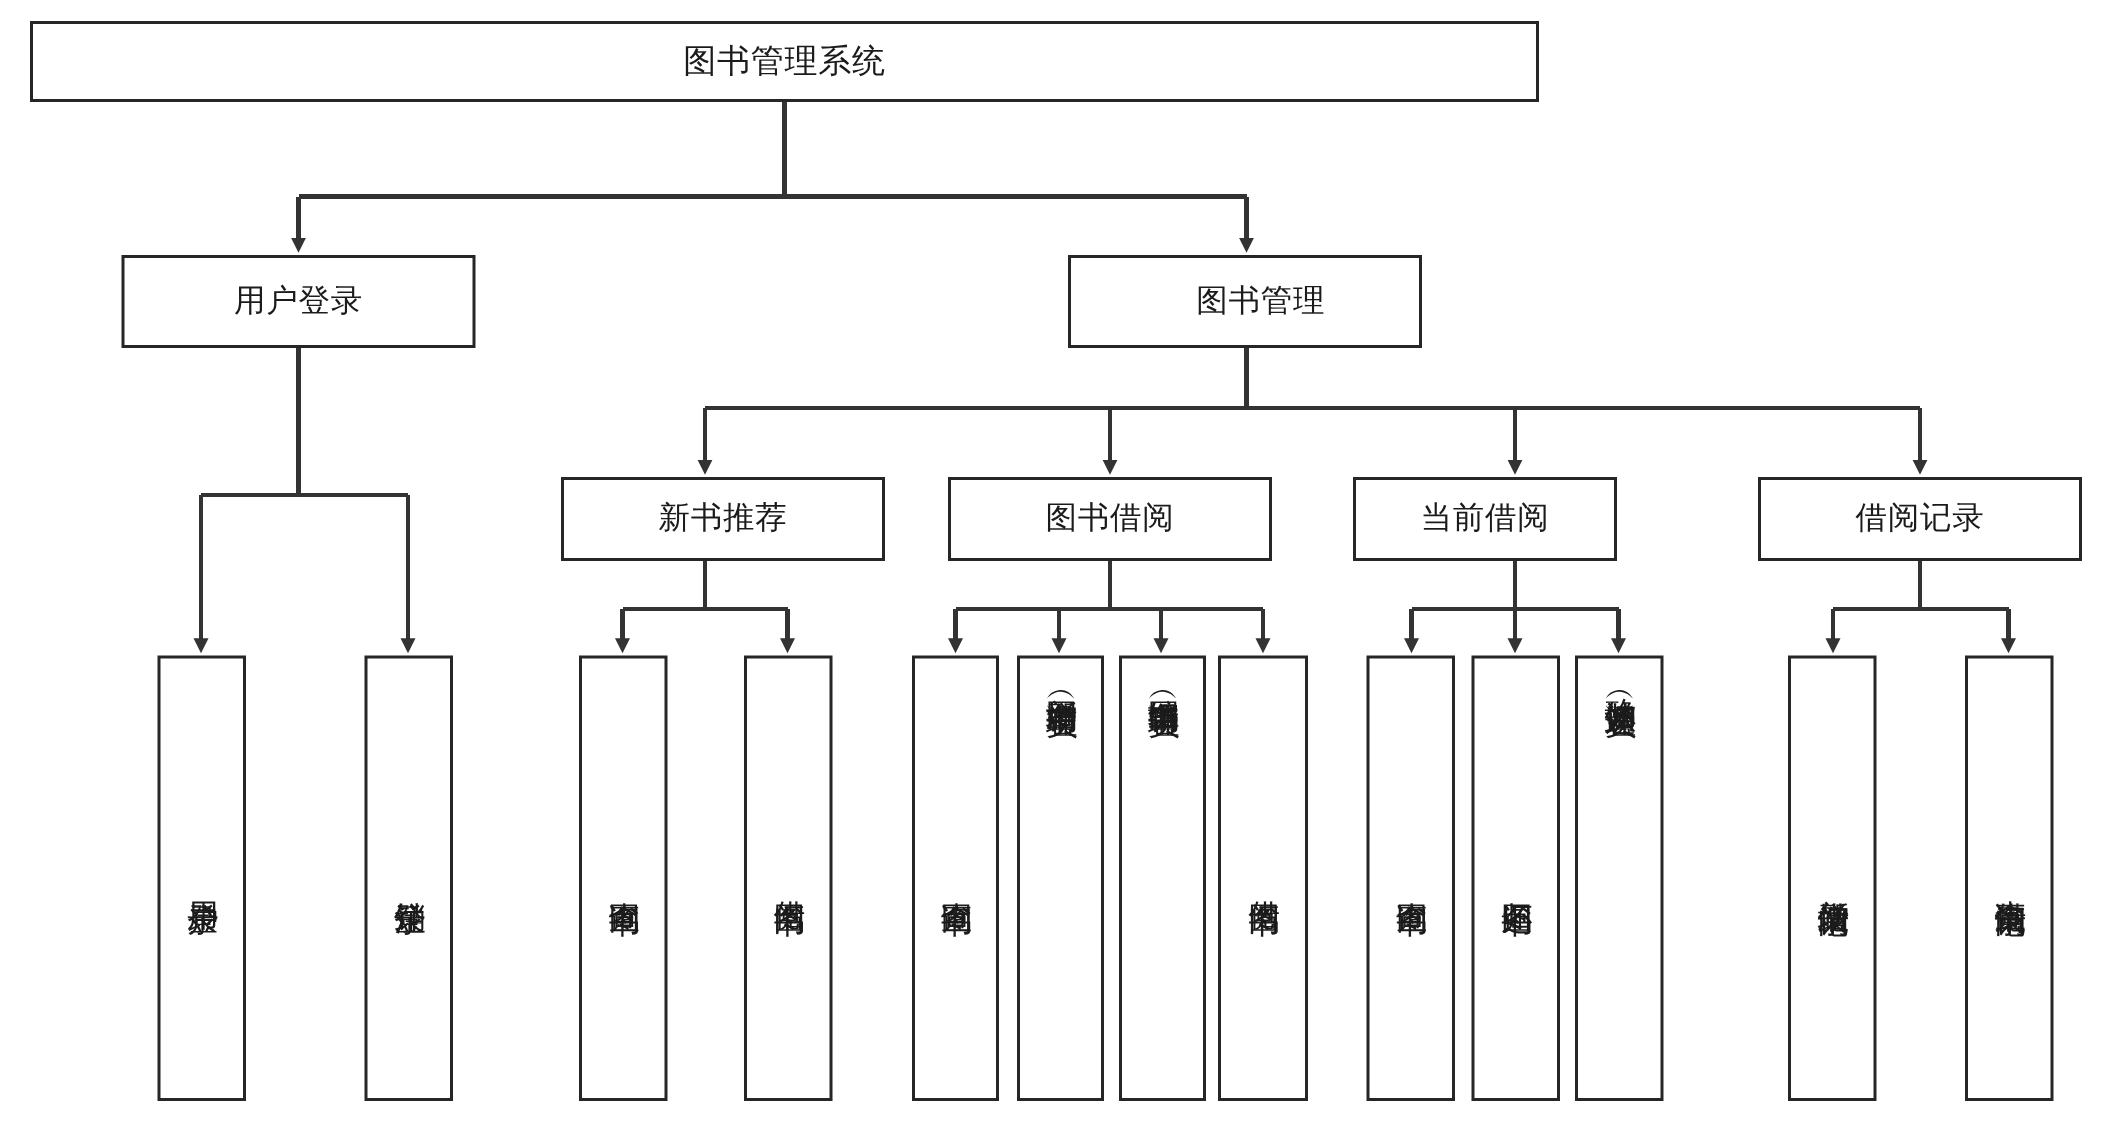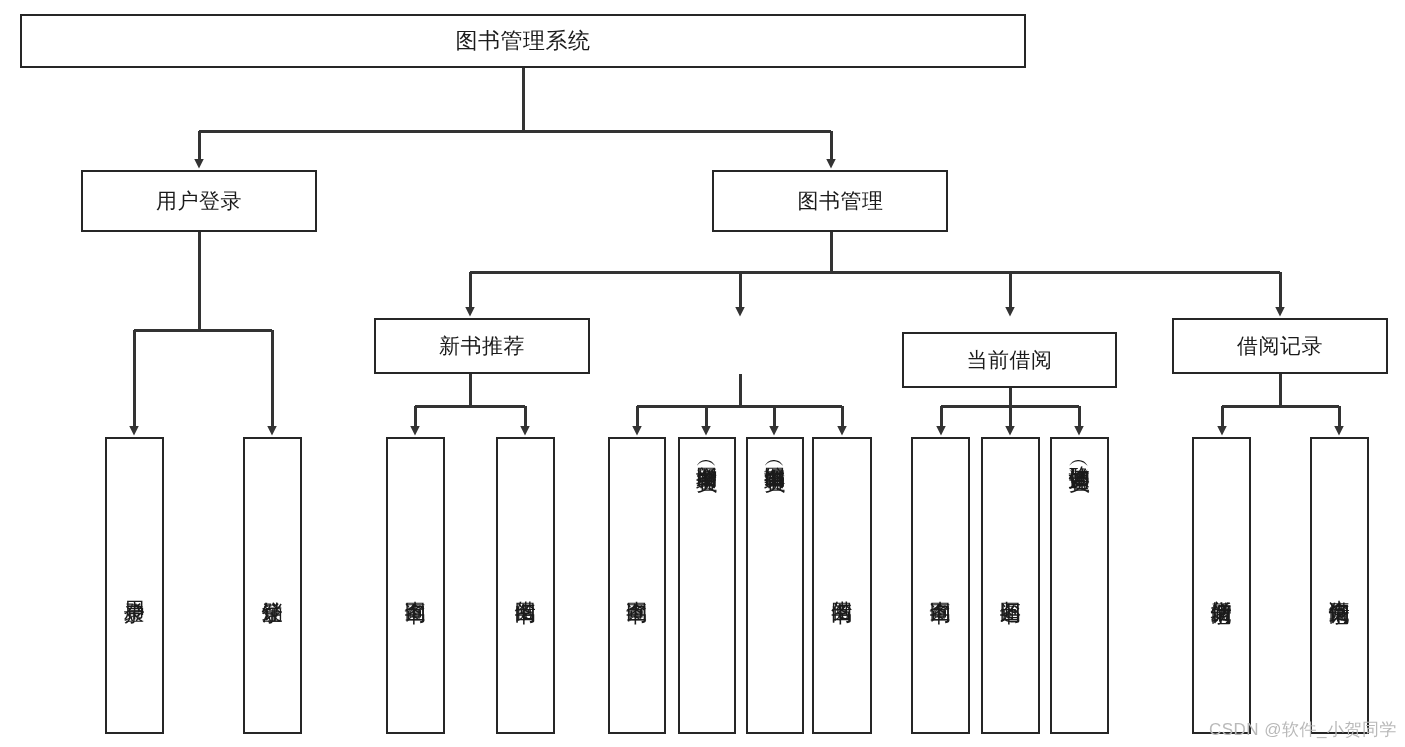--- a/index.html
+++ b/index.html
@@ -142,21 +142,24 @@
   <div class="node-box" style="left:81px; top:170px; width:236px; height:62px;">
     <span class="node-label-h">用户登录</span>
   </div>
   <div class="node-box" style="left:712px; top:170px; width:236px; height:62px;padding-left:21px;">
     <span class="node-label-h">图书管理</span>
   </div>
 
   <div class="node-box" style="left:374px; top:318px; width:216px; height:56px;">
     <span class="node-label-h">新书推荐</span>
   </div>
-  <div class="node-box" style="left:902px; top:332px; width:215px; height:56px;">
+  <div class="node-box" style="left:632px; top:318px; width:216px; height:56px;">
+    <span class="node-label-h">图书借阅</span>
+  </div>
+  <div class="node-box" style="left:902px; top:318px; width:176px; height:56px;">
     <span class="node-label-h">当前借阅</span>
   </div>
   <div class="node-box" style="left:1172px; top:318px; width:216px; height:56px;">
     <span class="node-label-h">借阅记录</span>
   </div>
 
   <div class="leaf-box mid" style="left:105px; top:437px; width:59px; height:297px;">
     <span class="node-label-v">用户登录</span>
   </div>
   <div class="leaf-box mid" style="left:243px; top:437px; width:59px; height:297px;">
@@ -193,15 +196,14 @@
     <span class="node-label-v">确认归还（管理员）</span>
   </div>
 
   <div class="leaf-box mid" style="left:1192px; top:437px; width:59px; height:297px;">
     <span class="node-label-v">新增借阅记录</span>
   </div>
   <div class="leaf-box mid" style="left:1310px; top:437px; width:59px; height:297px;">
     <span class="node-label-v">查询借阅记录</span>
   </div>
 
-  <div id="watermark">CSDN @软件_小贺同学</div>
 
 </div>
 
 </body></html>

